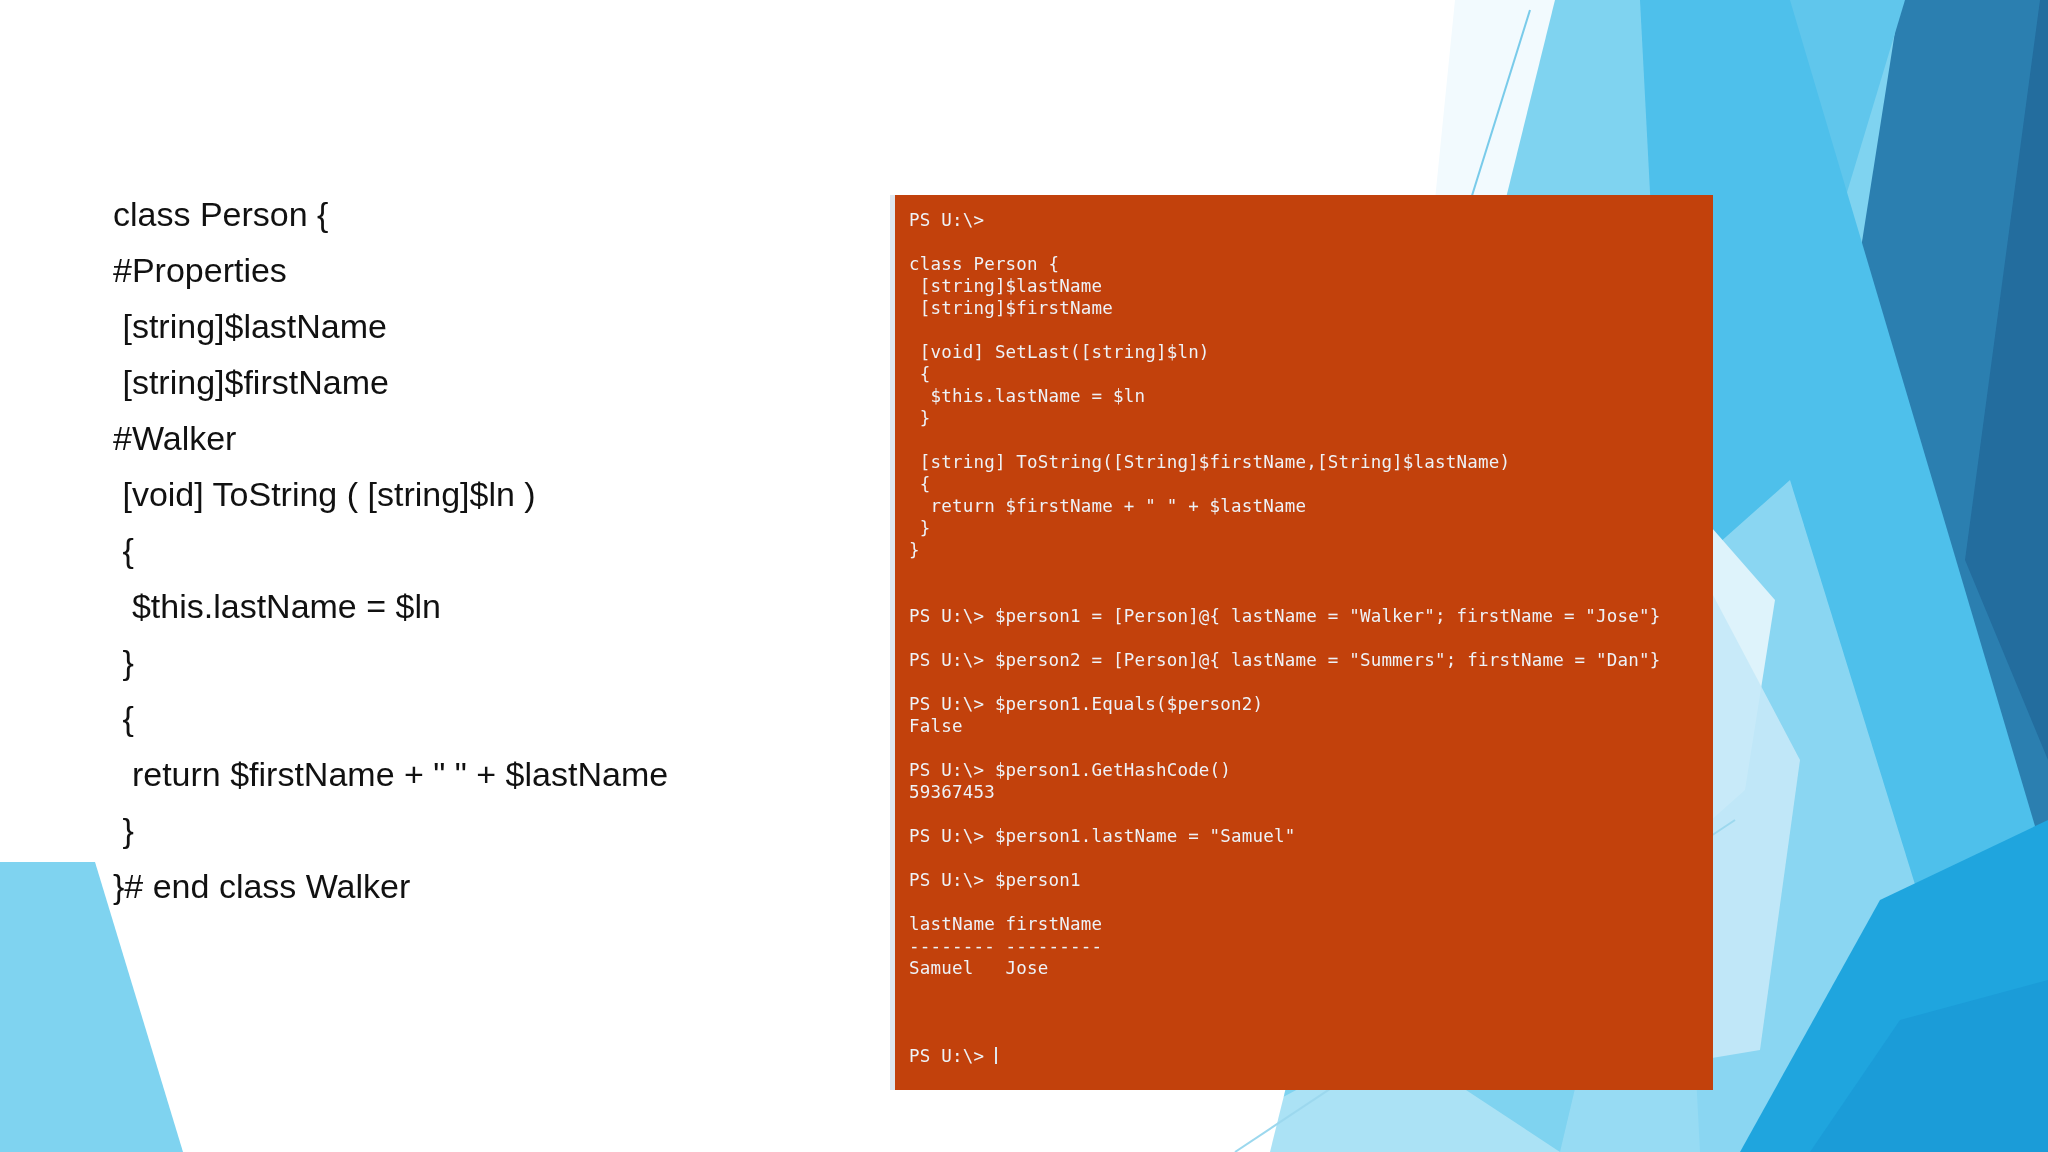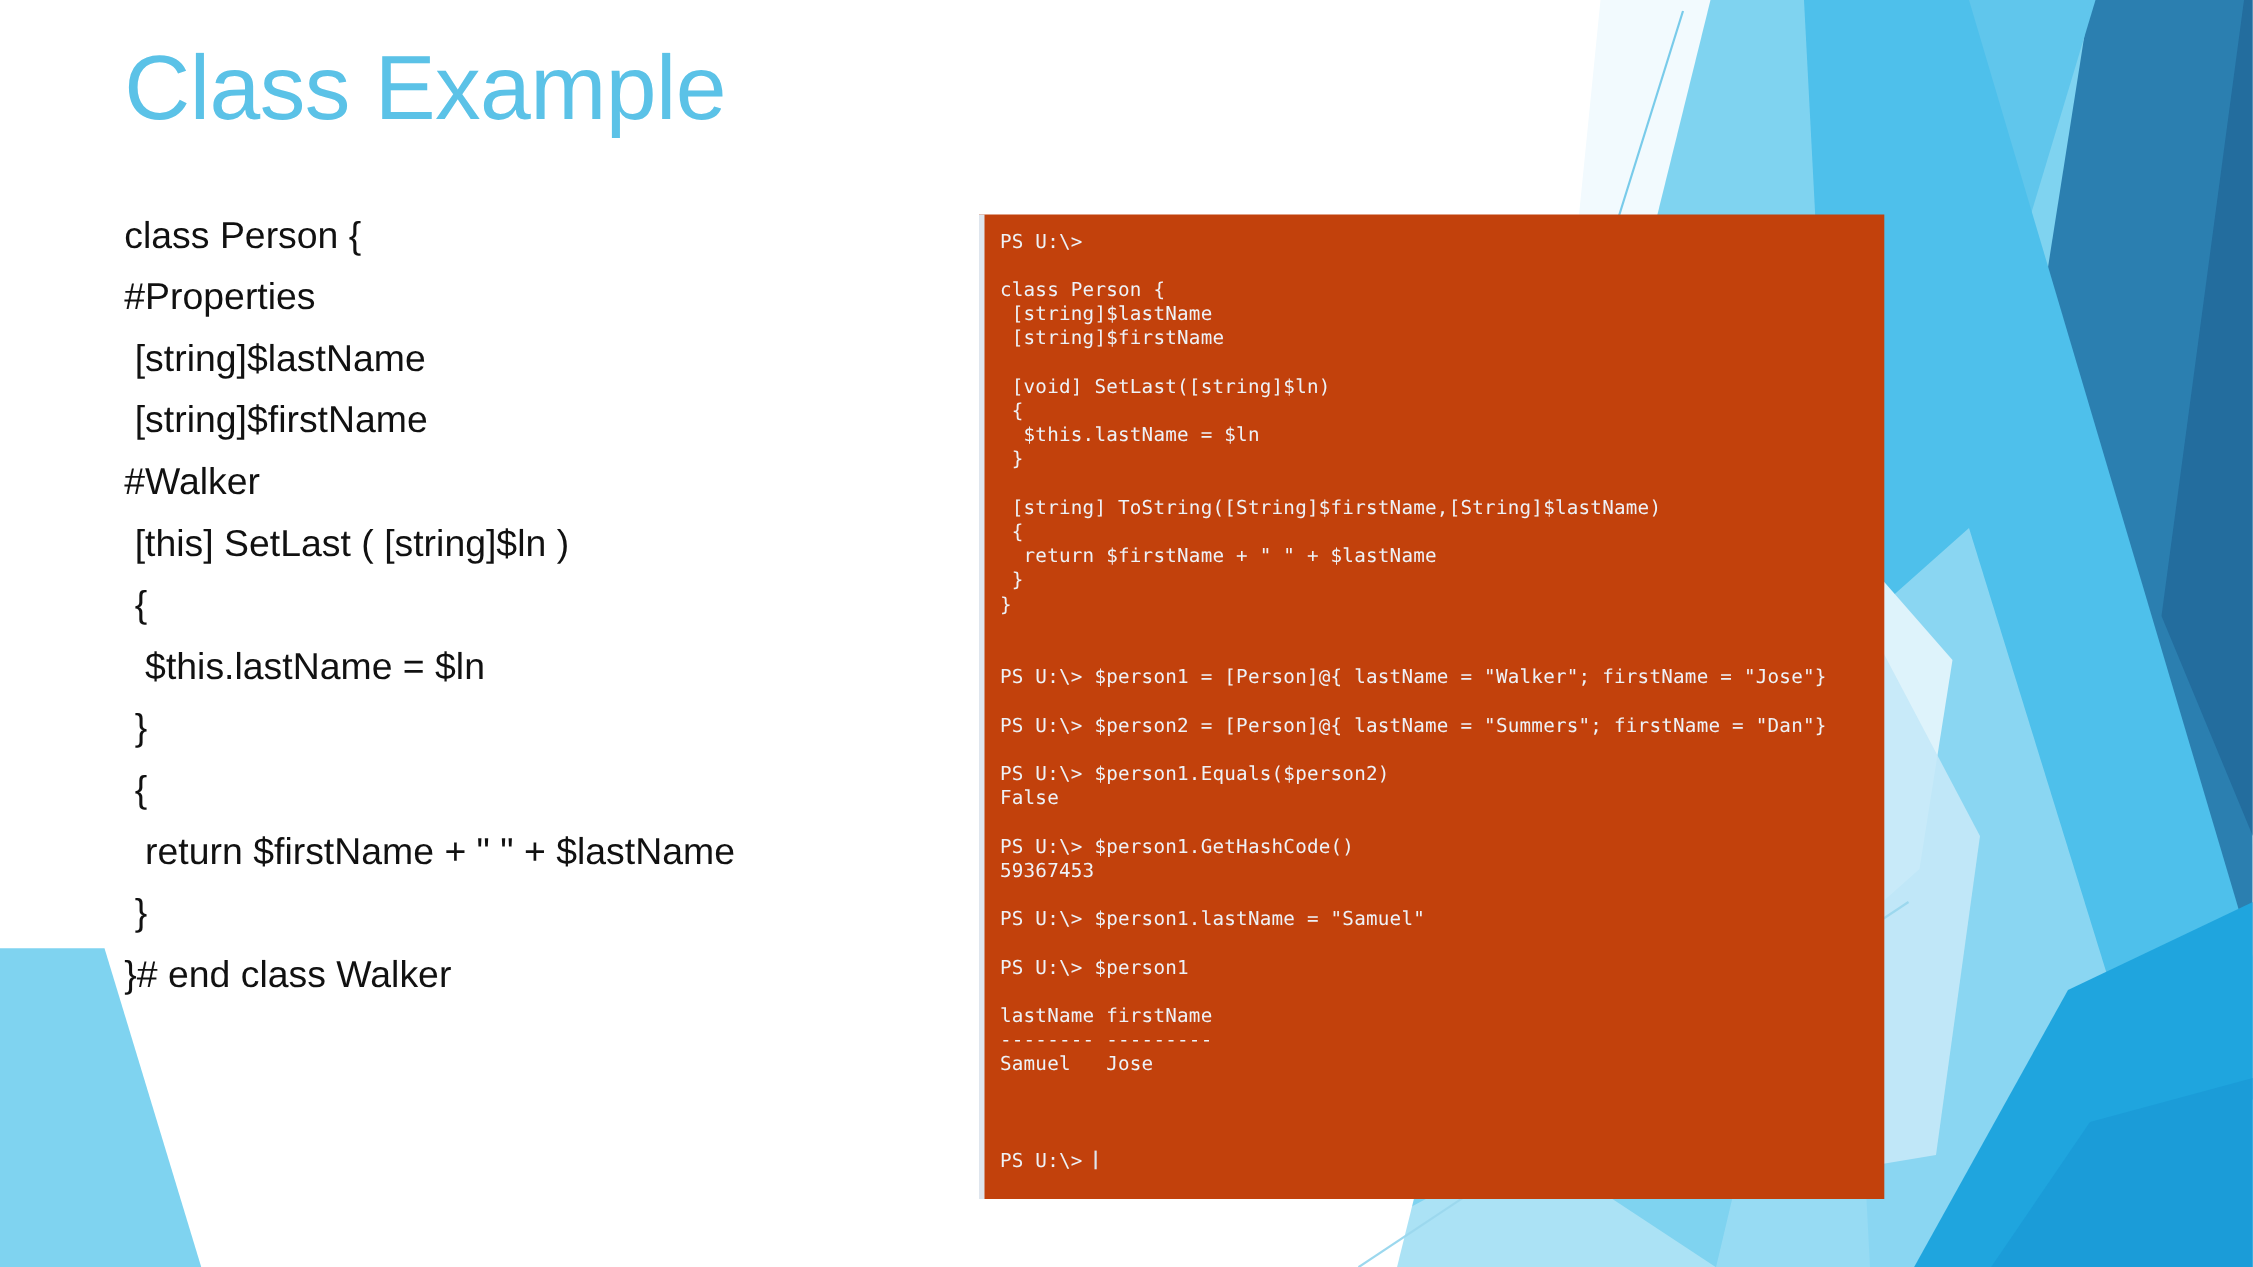--- a/index.html
+++ b/index.html
@@ -112,29 +112,28 @@
     <polygon points="1705,580 1800,760 1760,1050 1700,1060" fill="#C5E9F8" opacity="0.9"></polygon>
     <polygon points="2048,820 2048,1152 1740,1152 1880,900" fill="#1FA5DE"></polygon>
     <polygon points="1810,1152 2048,1152 2048,980 1900,1020" fill="#1B9CD8"></polygon>
     <polygon points="1180,1152 1560,1152 1390,1040" fill="#FFFFFF" opacity="0.35"></polygon>
 
     <line x1="1700" y1="1020" x2="1560" y2="960" stroke="#8FD4ED" stroke-width="2"></line>
     <line x1="1530" y1="10" x2="1455" y2="250" stroke="#79CBEA" stroke-width="2"></line>
     <line x1="1235" y1="1152" x2="1735" y2="820" stroke="#9CD8EE" stroke-width="2"></line>
   </svg>
 
-  <div id="slide-title">Class Example</div>
 
   <div id="body-code">
       <div class="ln">class Person {</div>
       <div class="ln">#Properties</div>
       <div class="ln"> [string]$lastName</div>
       <div class="ln"> [string]$firstName</div>
       <div class="ln">#Walker</div>
-      <div class="ln"> [this] SetLast ( [string]$ln )</div>
+      <div class="ln"> [void] ToString ( [string]$ln )</div>
       <div class="ln"> {</div>
       <div class="ln">  $this.lastName = $ln</div>
       <div class="ln"> }</div>
       <div class="ln"> {</div>
       <div class="ln">  return $firstName + " " + $lastName</div>
       <div class="ln"> }</div>
       <div class="ln">}# end class Walker</div>
     </div>
 
   <div id="ps-console">

